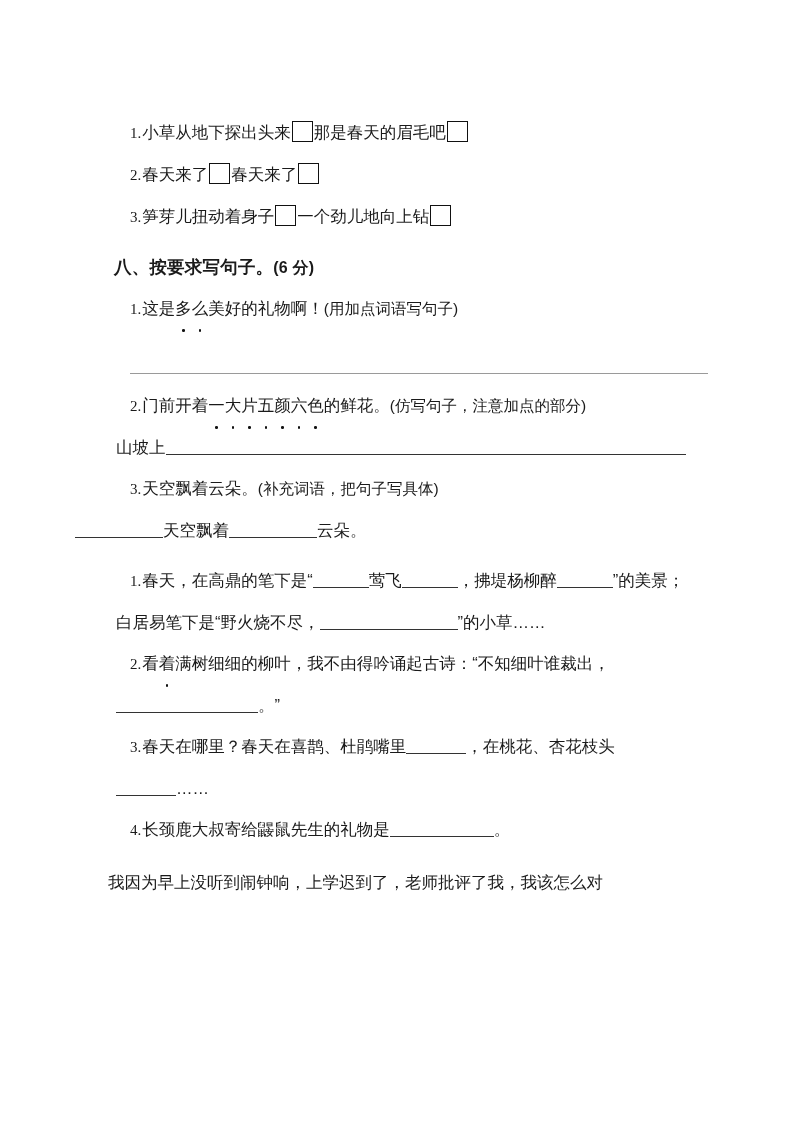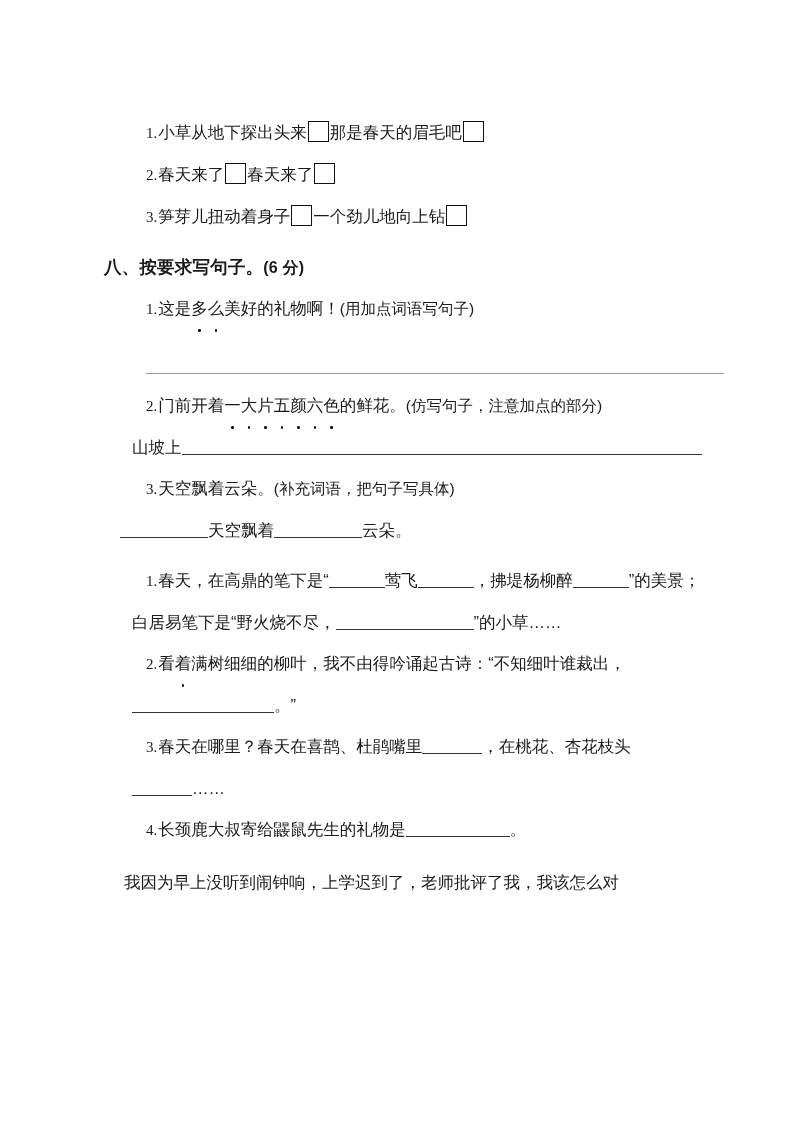--- a/index.html
+++ b/index.html
@@ -10,36 +10,36 @@
   body {
     width: 793px;
     height: 1122px;
     position: relative;
     font-family: "Liberation Serif", "DejaVu Serif", serif;
     color: #1a1a1a;
     overflow: hidden;
   }
   .page {
     position: absolute;
-    left: 16px; top: 0;
+    left: 0; top: 0;
     width: 773px;
     height: 1122px;
     background: #ffffff;
   }
   .content {
     position: absolute;
     left: 0;
     top: 112px;
     width: 793px;
   }
 
   
   .sec-head {
     margin: 0;
-    padding: 0 0 0 88px;
+    padding: 0 0 0 114px;
     font-family: "Liberation Sans", "DejaVu Sans", sans-serif;
     font-weight: bold;
     font-size: 17.5px;
     line-height: 40px;
     letter-spacing: 0.2px;
     white-space: nowrap;
   }
   .sec-head .pts {
     font-weight: bold;
     font-size: 16px;
@@ -174,21 +174,21 @@
     </div>
 
     <div class="q cont">
       <span class="zh">山坡上</span><span class="blank" style="width:340px"></span><span class="blank" style="width:180px"></span>
     </div>
 
     <div class="q">
       <span class="q-num">3.</span><span class="zh">天空飘着云朵。</span><span class="paren">(补充词语，把句子写具体)</span>
     </div>
 
-    <div class="q" style="padding-left:104px">
+    <div class="q" style="padding-left:75px">
       <span class="blank" style="width:88px"></span><span class="zh">天空飘着</span><span class="blank" style="width:88px"></span><span class="zh">云朵。</span>
     </div>
 
     <div class="row-gap-s"></div>
 
 
     <div class="q">
       <span class="q-num">1.</span><span class="zh">春天，在高鼎的笔下是“</span><span class="blank" style="width:56px"></span><span class="zh">莺飞</span><span class="blank" style="width:56px"></span><span class="zh">，拂堤杨柳醉</span><span class="blank" style="width:56px"></span><span class="zh">”的美景；</span>
     </div>
 

